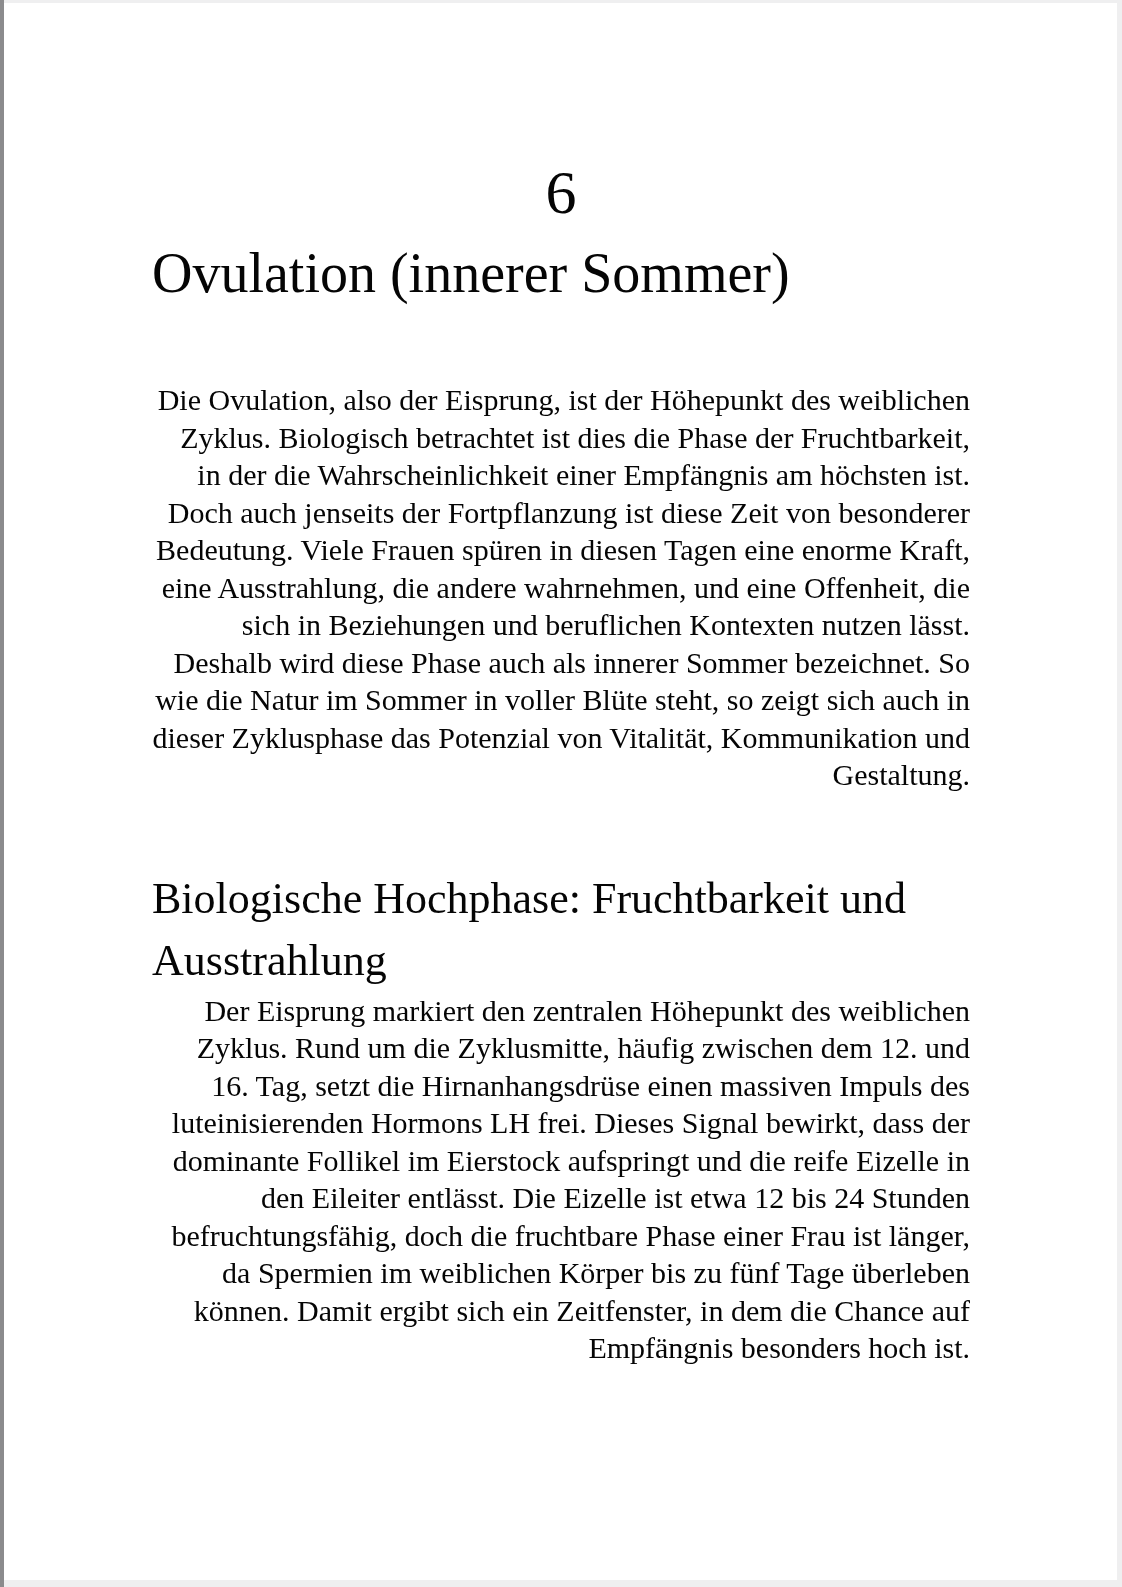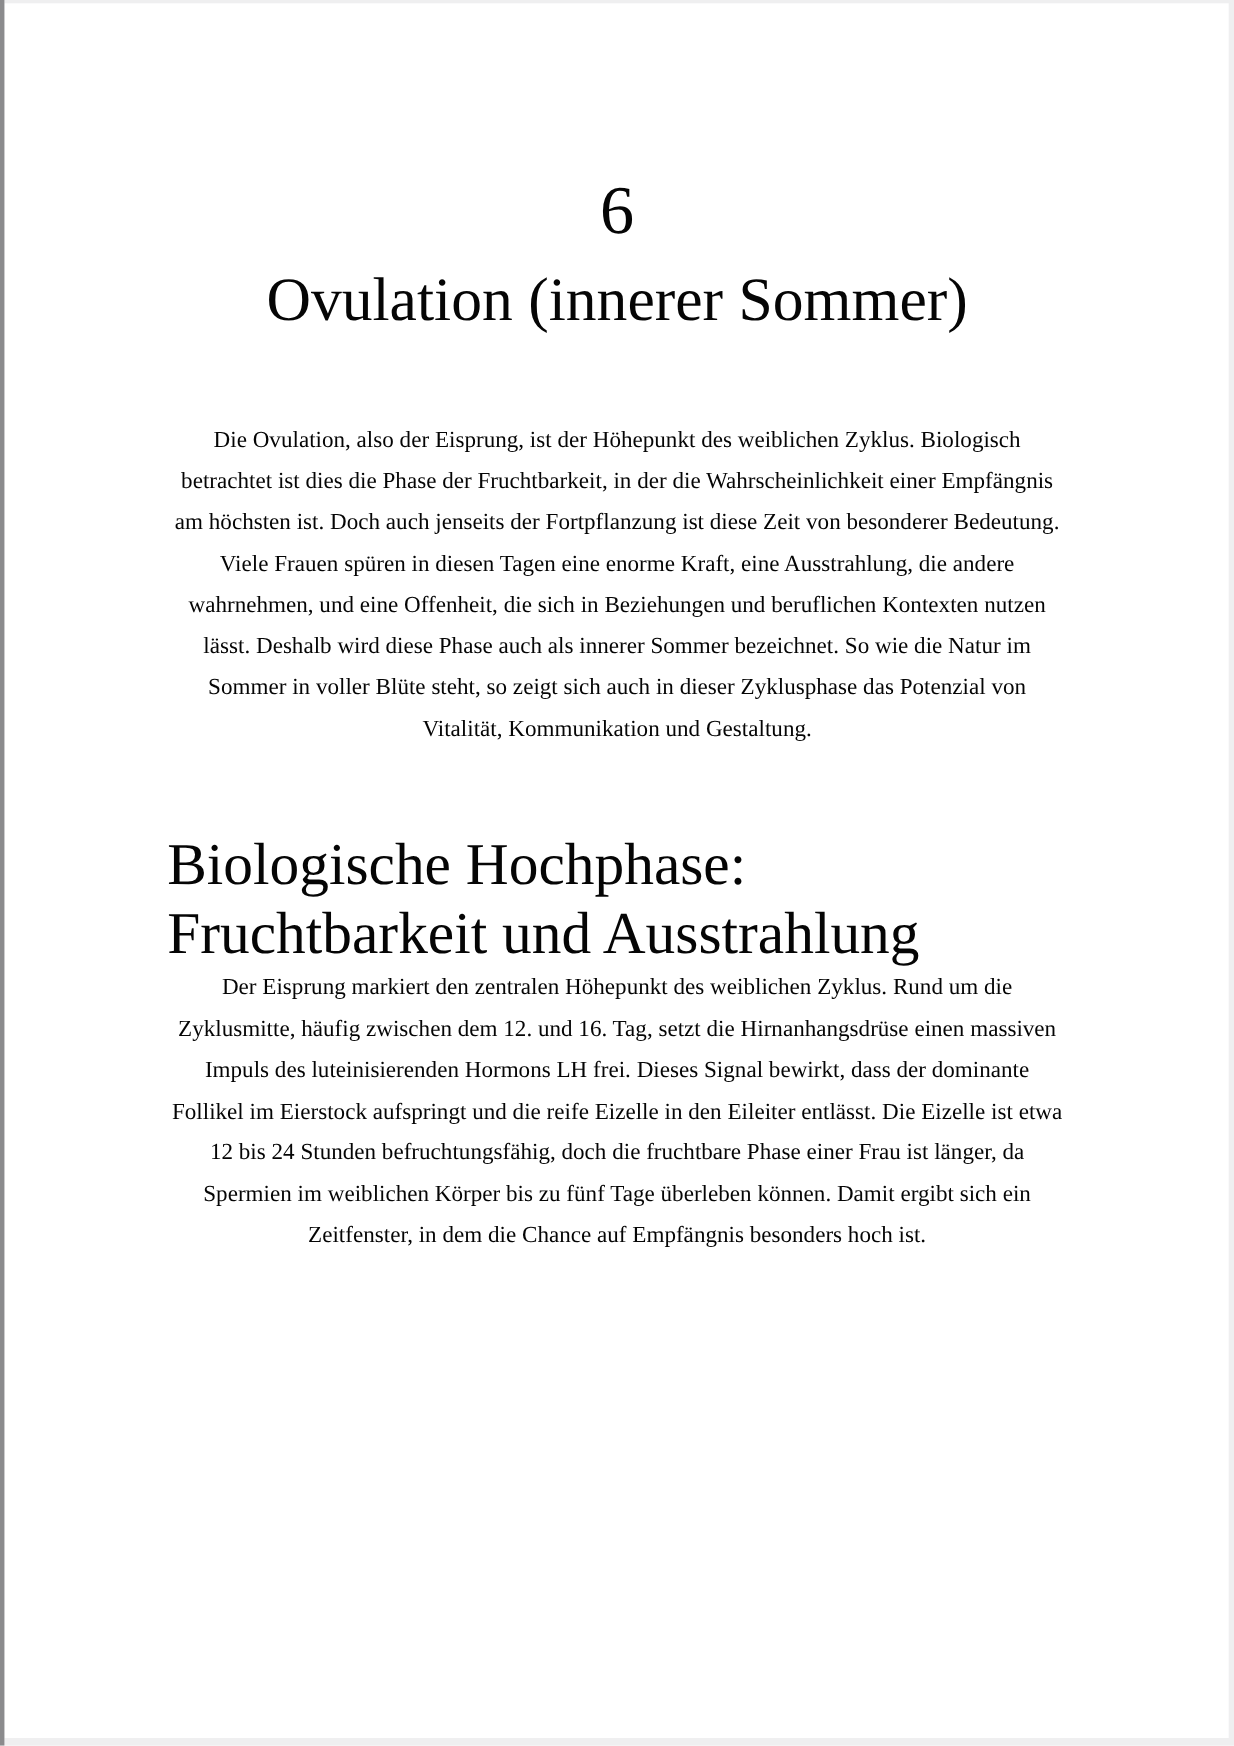--- a/index.html
+++ b/index.html
@@ -45,34 +45,34 @@
     line-height: 1;
     font-weight: 400;
     text-align: center;
     margin: 0;
   }
   .chapter-title {
     margin: 22px 0 0 0;
     font-size: 56px;
     line-height: 1;
     font-weight: 400;
-    text-align: center;
+    text-align: left;
   }
   .body-paragraph {
     margin: 0;
-    font-size: 21px;
+    font-size: 30px;
     line-height: 37.5px;
-    text-align: center;
+    text-align: right;
   }
   .para-1 {
     margin-top: 80px;
   }
   .section-heading {
     margin: 74px 0 0 0;
-    font-size: 54px;
+    font-size: 44px;
     line-height: 62px;
     font-weight: 400;
   }
   .para-2 {
   }
 </style>
 </head>
 <body>
 
 <div class="page-edge-left"></div>

